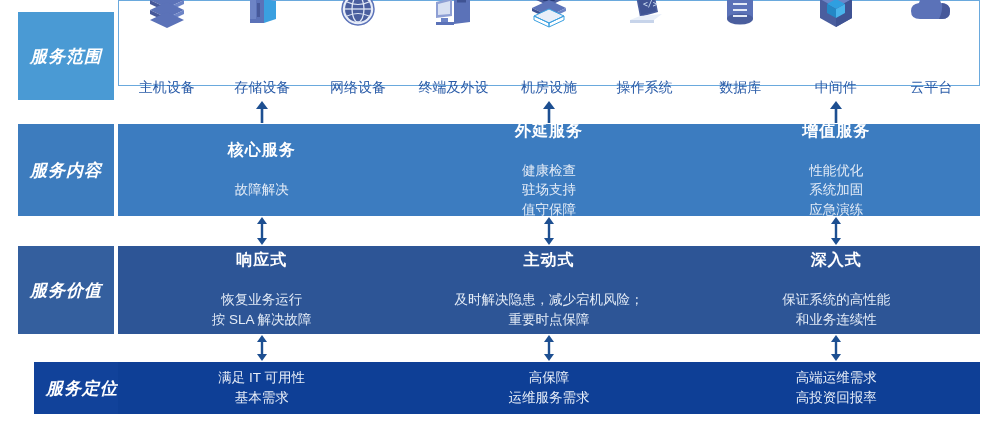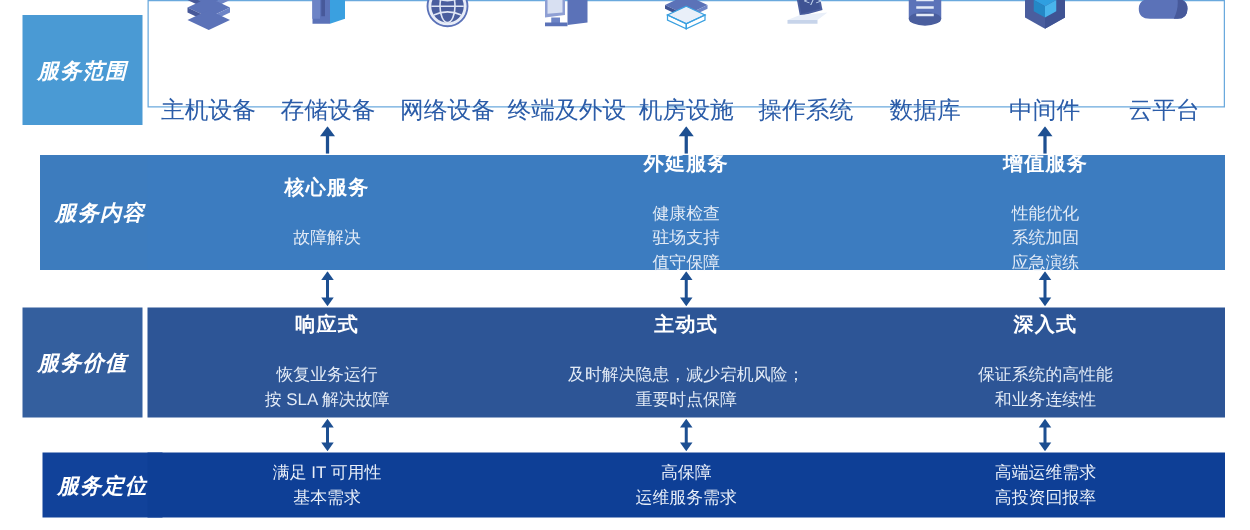--- a/index.html
+++ b/index.html
@@ -69,32 +69,31 @@
     justify-content: center;
     gap: 6px;
   }
   .scope-item .ico {
     height: 40px;
     display: flex;
     align-items: center;
     justify-content: center;
   }
   .scope-item .cap {
-    font-size: 19px;
+    font-size: 14px;
     color: #2b5ca8;
     white-space: nowrap;
     margin-top: 44px;
   }
 
   
   #row-content { top: 124px; height: 92px; }
   #row-content .row-label {
     top: 0; height: 92px;
     background: #3d7cbe;
-    margin-left: 14px;
   }
   #row-content .bar {
     position: absolute;
     left: 118px; top: 0;
     width: 862px; height: 92px;
     background: #3c7cc0;
   }
 
   
   #row-value { top: 246px; height: 88px; }

